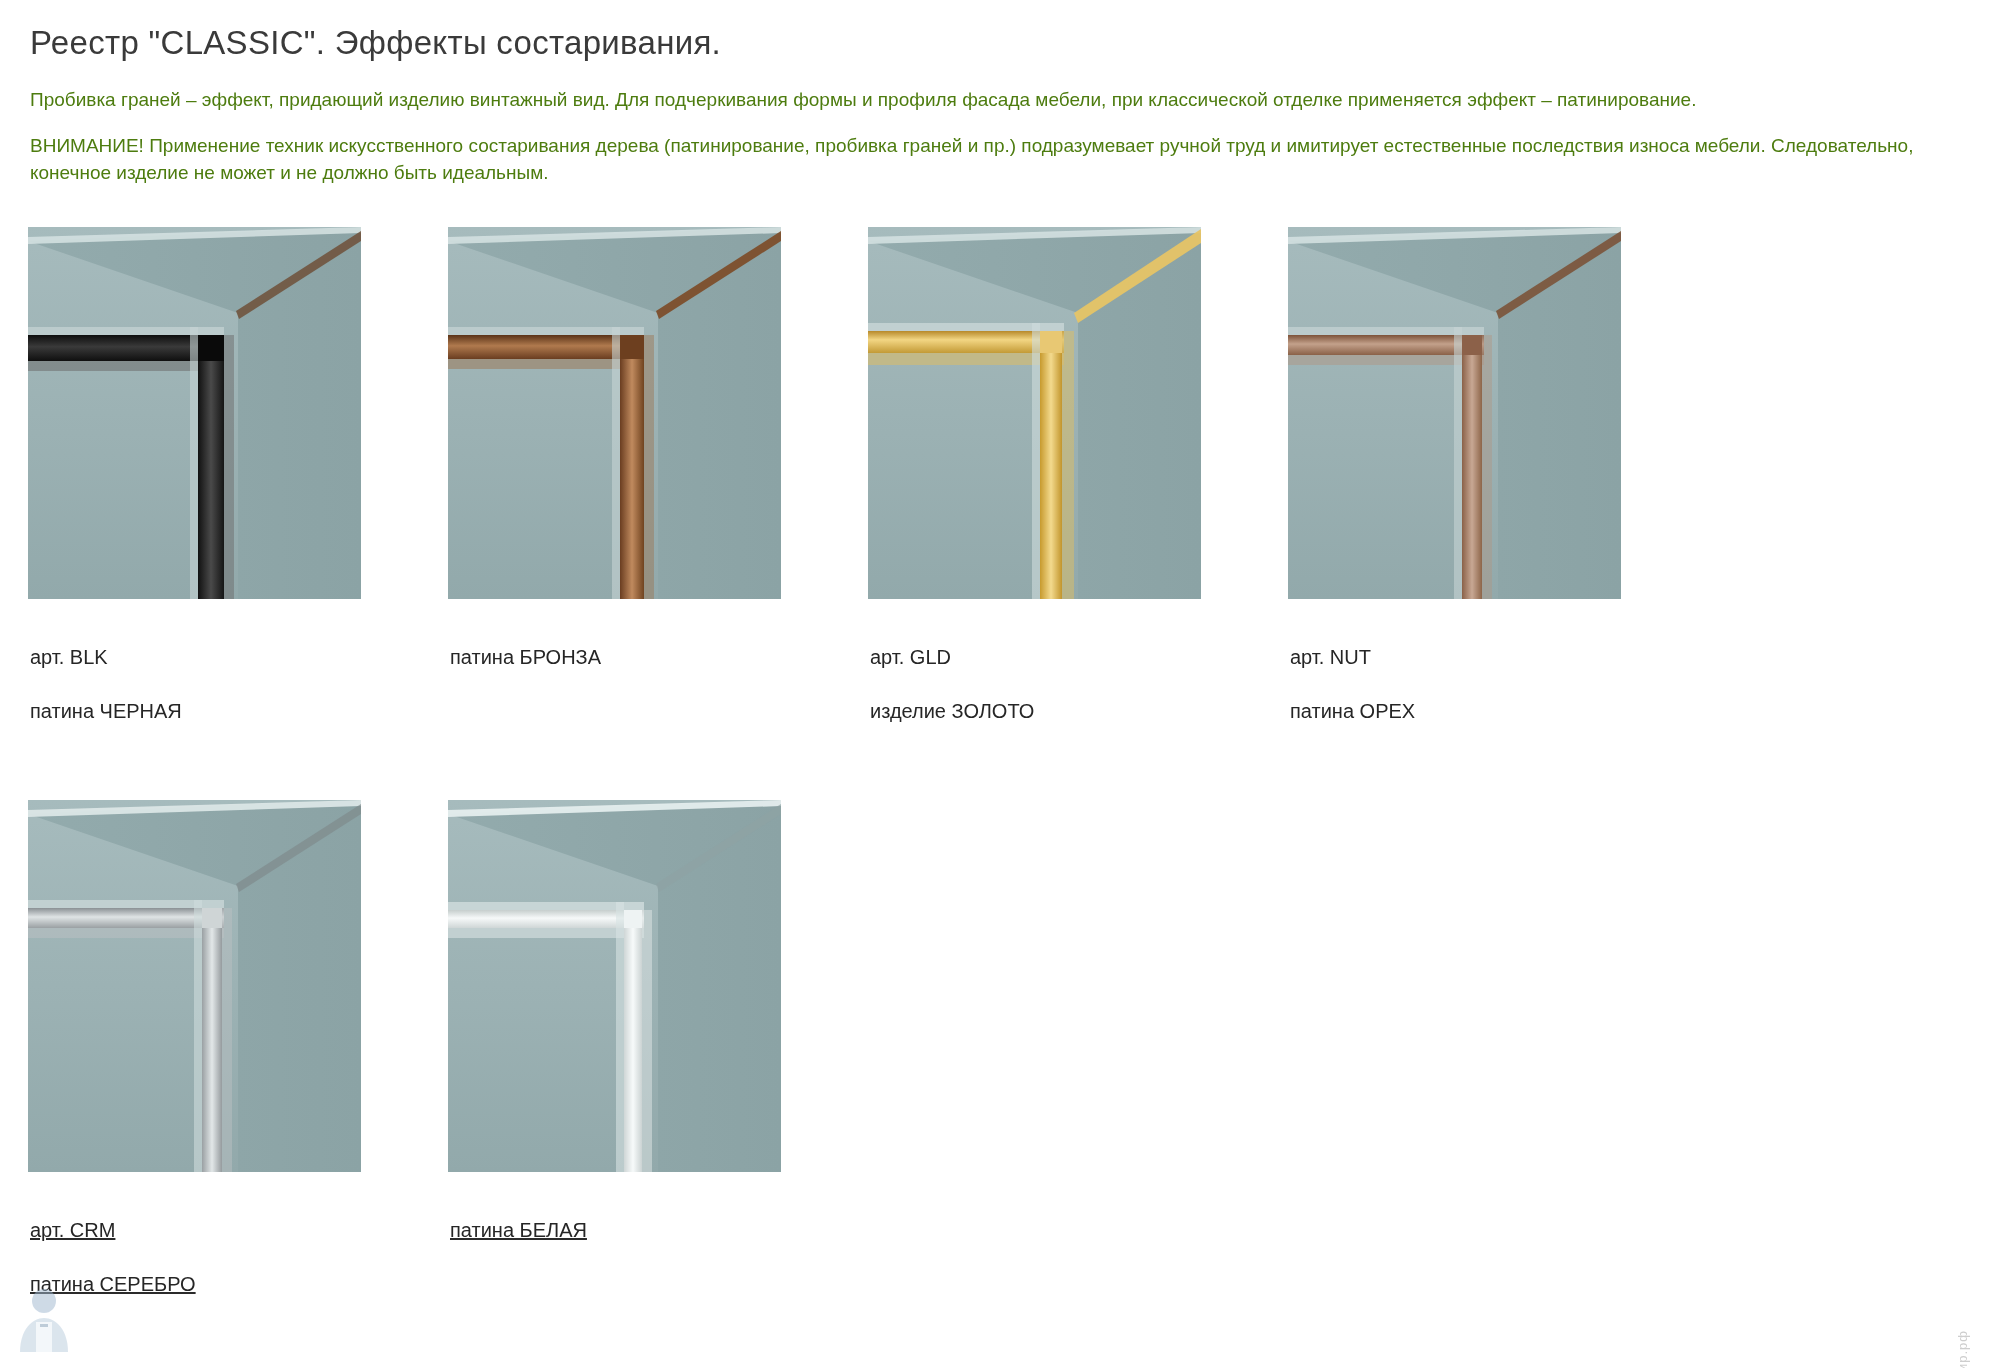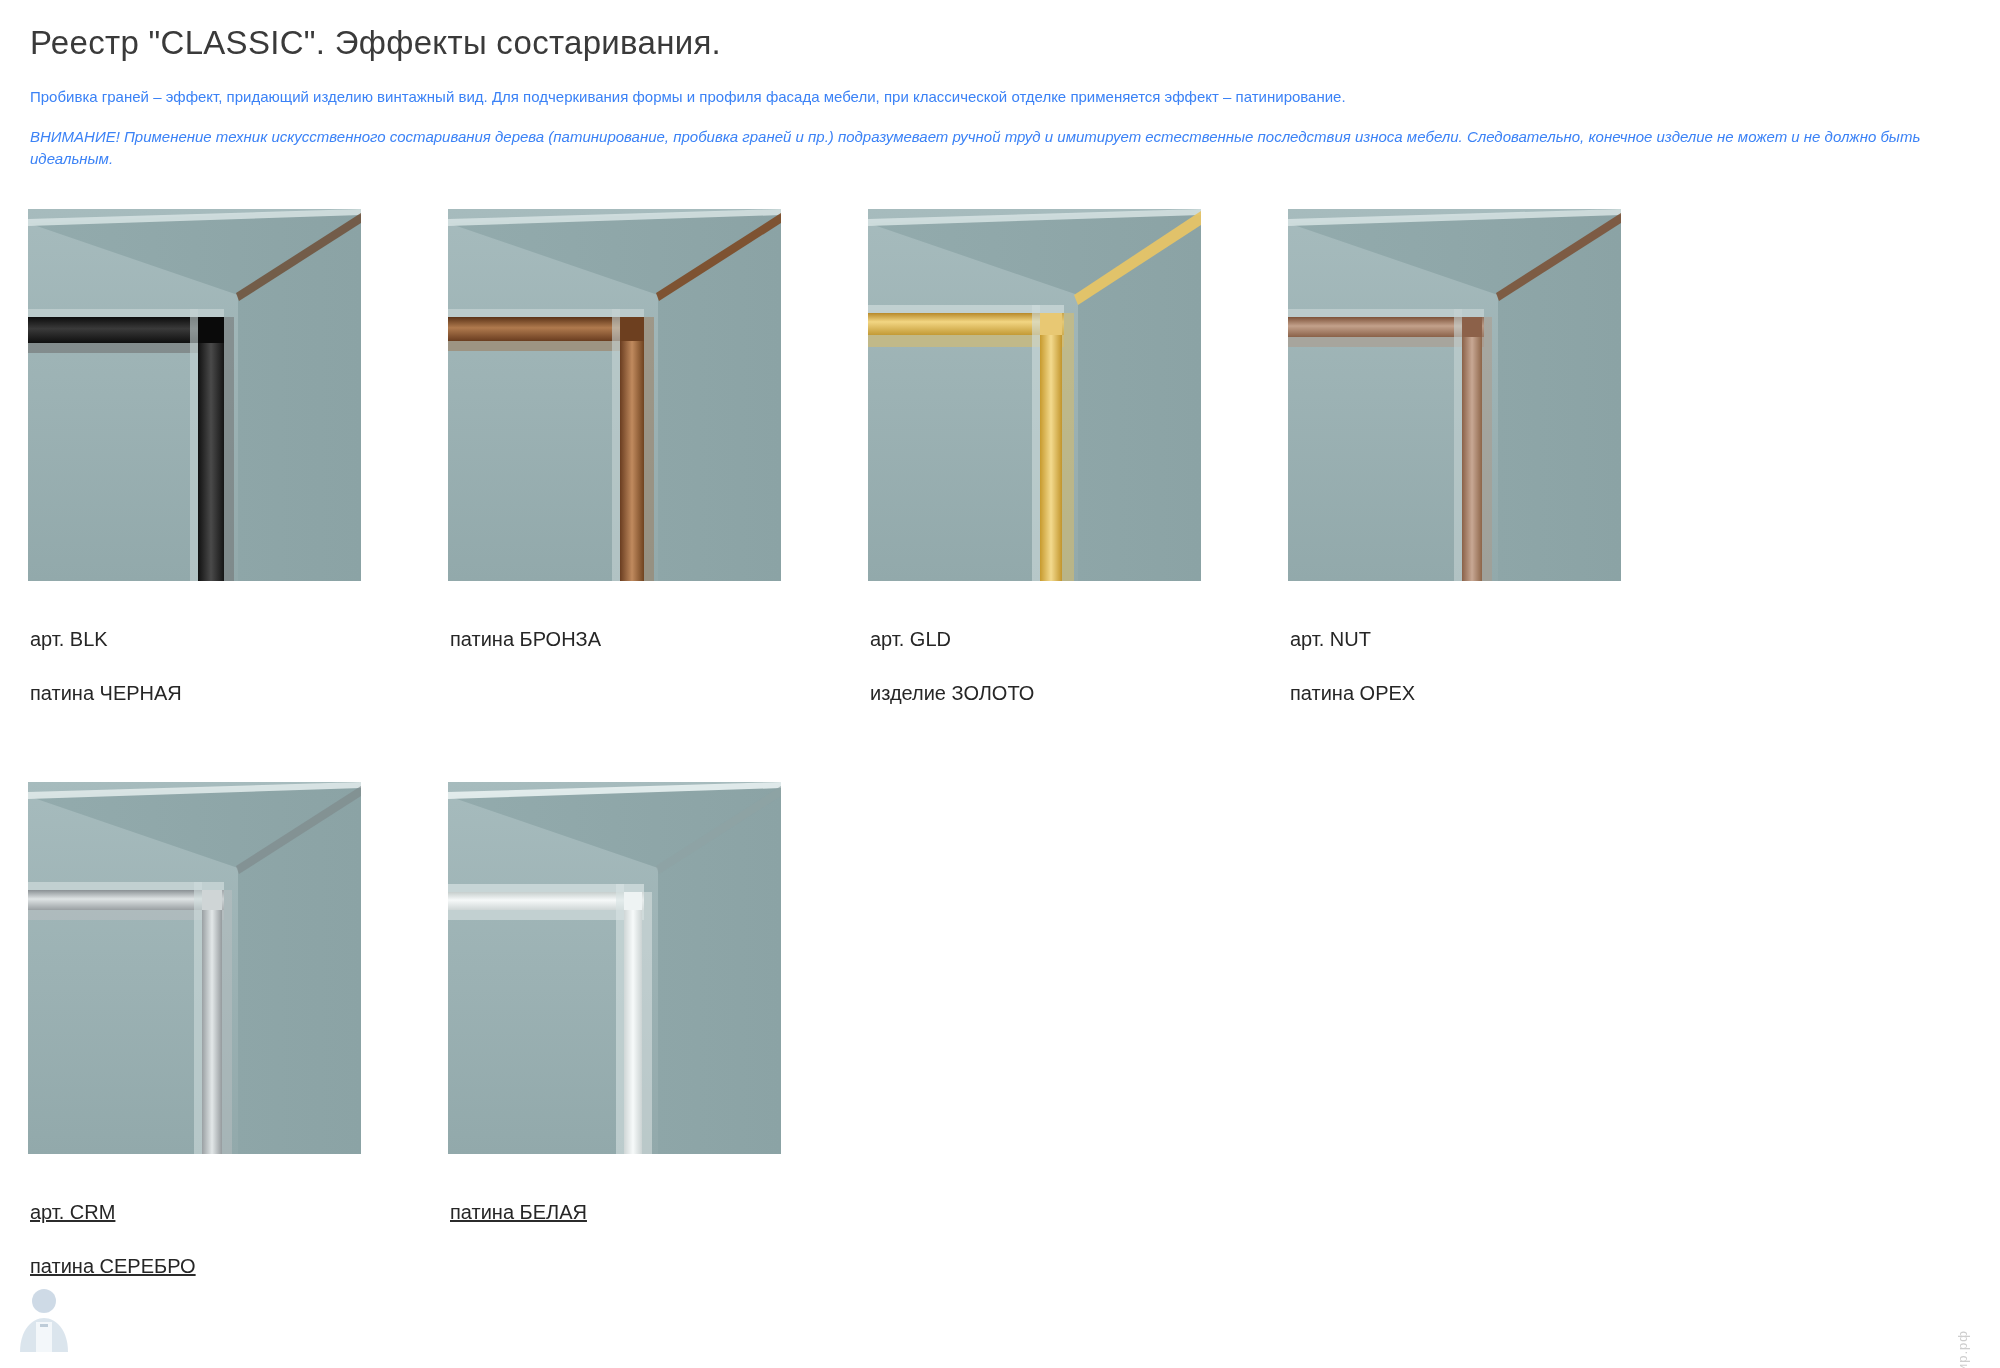--- a/index.html
+++ b/index.html
@@ -24,29 +24,28 @@
   }
   .title {
     font-size: 33px;
     font-weight: 400;
     letter-spacing: 0.3px;
     color: #3a3a3a;
     margin: 6px 0 24px 2px;
     white-space: nowrap;
   }
   .para {
-    font-size: 15px;
+    font-size: 19px;
     line-height: 1.45;
-    color: #3b82f6;
+    color: #4d7c0f;
     margin: 0 0 18px 2px;
     max-width: 1930px;
   }
   .para.warn {
     margin-bottom: 10px;
-    font-style: italic;
   }
   .grid {
     margin-top: 40px;
     display: grid;
     grid-template-columns: repeat(4, 420px);
     column-gap: 0px;
     row-gap: 0px;
   }
   .cell {
     width: 460px;

